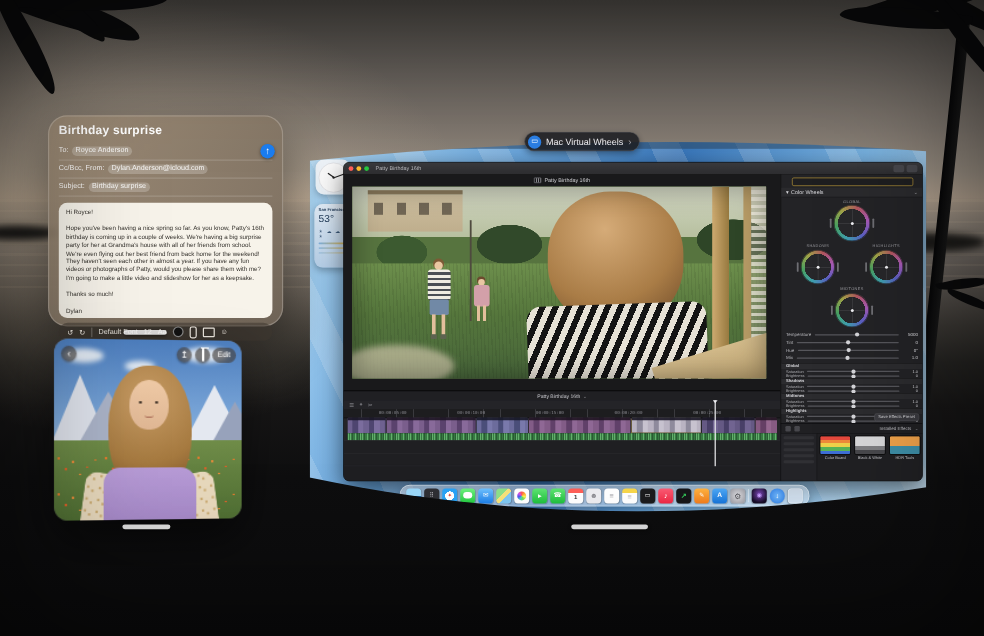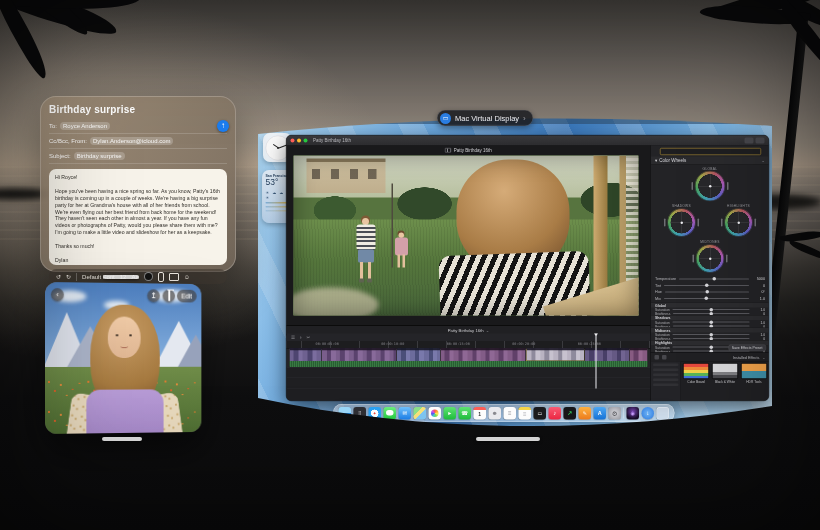--- a/index.html
+++ b/index.html
@@ -523,21 +523,21 @@
           </div>
         <div class="di" style="background:rgba(226,231,240,.55);border:1px solid rgba(255,255,255,.6);box-sizing:border-box;" title="Trash">
             <span class="dg"></span>
           </div>
       </div>
     </div>
   </div>
 
   <div class="abs vpill">
     <span class="vpic">▭</span>
-    <span class="vplbl">Mac Virtual Display</span>
+    <span class="vplbl">Mac Virtual Wheels</span>
     <span class="vpchev">›</span>
   </div>
   <div class="abs dragbar" style="left:476px;top:437px;width:64px;"></div>
 
   <div class="abs vwin mail">
     <div class="mail-title">Birthday surprise</div>
     <div class="send">↑</div>
     <div class="mrow" style="margin-top:4px;">
       <span>To:</span>
       <span class="pill">Royce Anderson</span>

